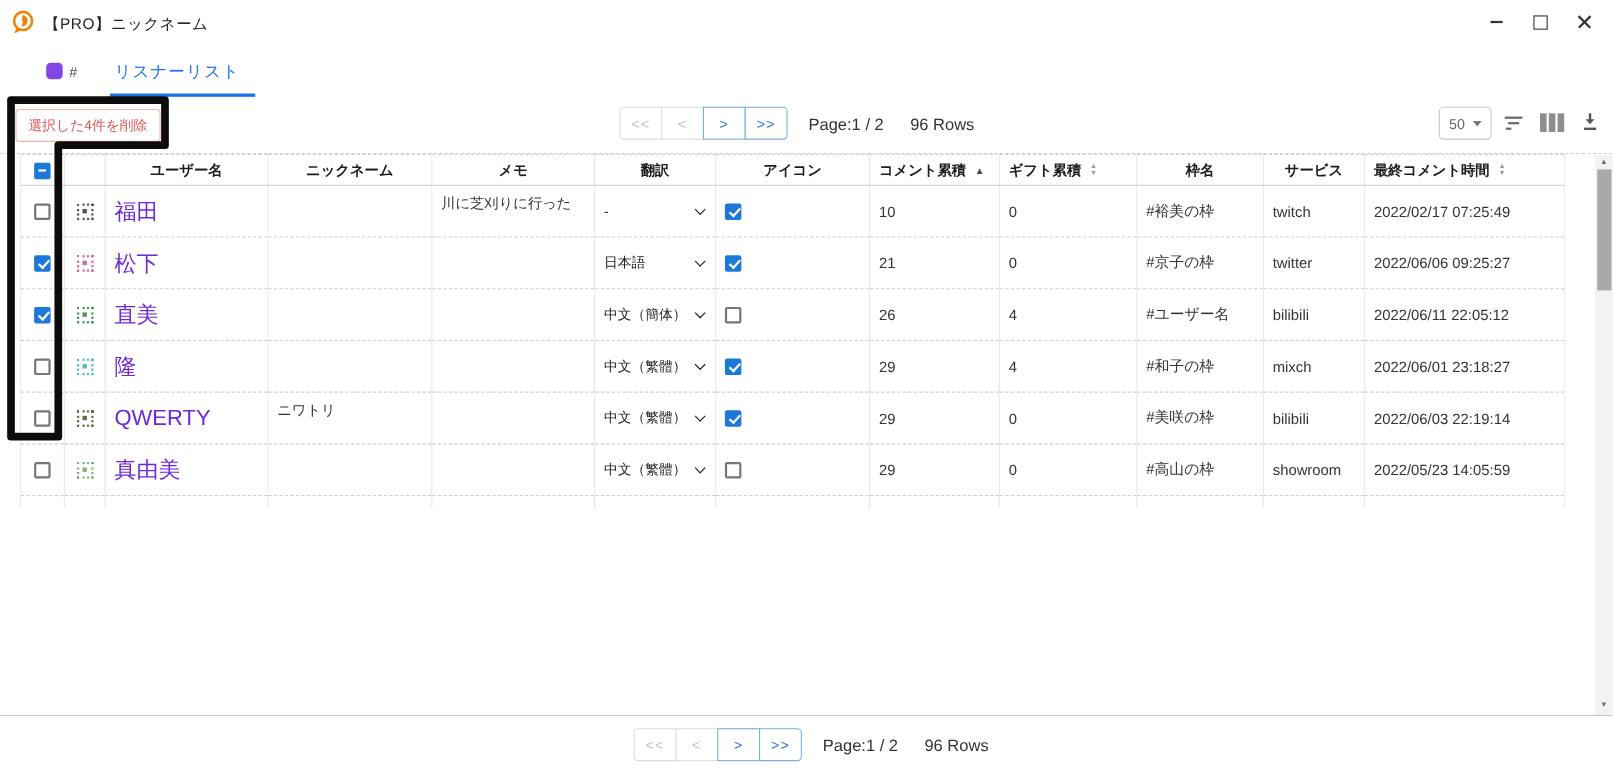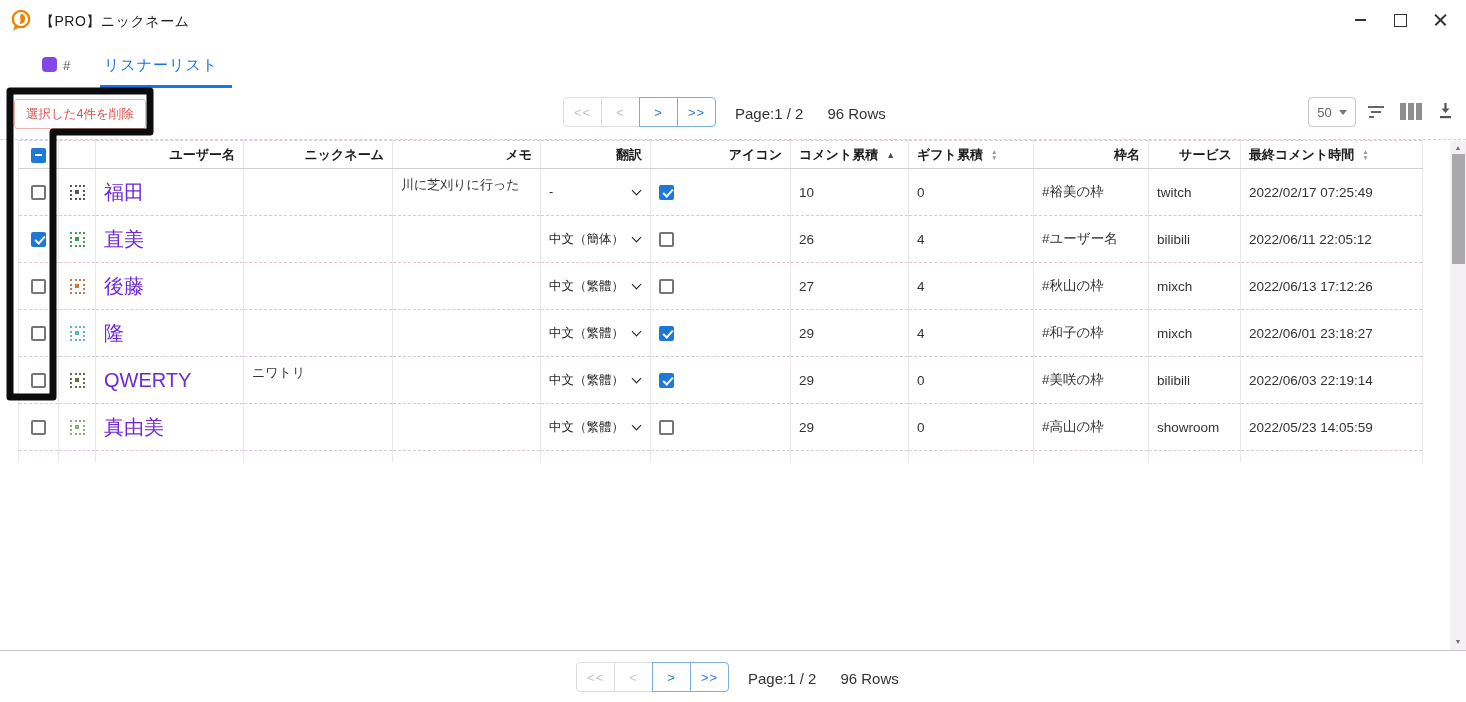--- a/index.html
+++ b/index.html
@@ -50,21 +50,21 @@
   .cols-icon{position:absolute;left:1400px;top:103px;display:flex;gap:2px}
   .cols-icon i{display:block;width:6px;height:17px;background:#8e8e8e}
   .dl-icon{position:absolute;left:1437px;top:101px}
   
   .line-top{position:absolute;left:0;top:139px;width:1466px;border-top:1px dashed #d9cbd9}
   .line-bottom{position:absolute;left:0;top:650px;width:1466px;border-top:1px solid #c6c6c6}
   .table-wrap{position:absolute;left:18px;top:140px;width:1405px;height:510px;overflow:hidden}
   table{border-collapse:collapse;table-layout:fixed;width:1404px}
   th,td{box-sizing:border-box;border-right:1px solid #e8e8e8;padding:0 8px;overflow:hidden;white-space:nowrap}
   th:first-child,td:first-child{border-left:1px solid #e8e8e8}
-  th{height:28px;font-size:13px;font-weight:600;color:#1c1c1c;text-align:right;
+  th{height:28px;font-size:13px;font-weight:600;color:#1c1c1c;text-align:center;
      border-top:1px dashed #d9cbd9;border-bottom:1px solid #d2d2d2;background:#fff}
   td{height:47px;border-bottom:1px dashed #d8c8d8;font-size:13.5px;color:#333;vertical-align:middle}
   tr.sliver td{height:11px;border-bottom:none}
   td.top-align{vertical-align:top;padding-top:7px;font-size:13px}
   .userlink{color:#6d28d9;text-decoration:none;font-size:20px}
   .num-cell{font-size:13.5px}
   
   .cb{position:relative;display:inline-block;width:15px;height:15px;box-sizing:border-box;
       border:2px solid #767676;border-radius:2px;background:#fff;vertical-align:middle}
   .cb.checked,.cb.indet{background:#1e78d7;border-color:#1e78d7}
@@ -223,20 +223,39 @@
           </td>
     <td><span class="cb checked"></span></td>
     <td class="num-cell">10</td>
     <td class="num-cell">0</td>
     <td>#裕美の枠</td>
     <td>twitch</td>
     <td>2022/02/17 07:25:49</td>
   </tr>
 
 
+  <tr>
+    <td class="cell-center"><span class="cb checked"></span></td>
+    <td class="cell-center"><span class="identicon" style="--c: #d964a8;"></span></td>
+    <td><a href="#" class="userlink">松下</a></td>
+    <td class="top-align"></td>
+    <td class="top-align"></td>
+    <td>
+            <span class="sel">
+              <span class="sel-text">日本語</span>
+              <span class="sel-caret"></span>
+            </span>
+          </td>
+    <td><span class="cb checked"></span></td>
+    <td class="num-cell">21</td>
+    <td class="num-cell">0</td>
+    <td>#京子の枠</td>
+    <td>twitter</td>
+    <td>2022/06/06 09:25:27</td>
+  </tr>
 
 
   <tr>
     <td class="cell-center"><span class="cb checked"></span></td>
     <td class="cell-center"><span class="identicon" style="--c: #3f9e54;"></span></td>
     <td><a href="#" class="userlink">直美</a></td>
     <td class="top-align"></td>
     <td class="top-align"></td>
     <td>
             <span class="sel">
@@ -245,39 +264,20 @@
             </span>
           </td>
     <td><span class="cb"></span></td>
     <td class="num-cell">26</td>
     <td class="num-cell">4</td>
     <td>#ユーザー名</td>
     <td>bilibili</td>
     <td>2022/06/11 22:05:12</td>
   </tr>
 
-  <tr>
-    <td class="cell-center"><span class="cb"></span></td>
-    <td class="cell-center"><span class="identicon" style="--c: #c87c3c;"></span></td>
-    <td><a href="#" class="userlink">後藤</a></td>
-    <td class="top-align"></td>
-    <td class="top-align"></td>
-    <td>
-            <span class="sel">
-              <span class="sel-text">中文（繁體）</span>
-              <span class="sel-caret"></span>
-            </span>
-          </td>
-    <td><span class="cb"></span></td>
-    <td class="num-cell">27</td>
-    <td class="num-cell">4</td>
-    <td>#秋山の枠</td>
-    <td>mixch</td>
-    <td>2022/06/13 17:12:26</td>
-  </tr>
 
 
   <tr>
     <td class="cell-center"><span class="cb"></span></td>
     <td class="cell-center"><span class="identicon" style="--c: #58b8c8;"></span></td>
     <td><a href="#" class="userlink">隆</a></td>
     <td class="top-align"></td>
     <td class="top-align"></td>
     <td>
             <span class="sel">

